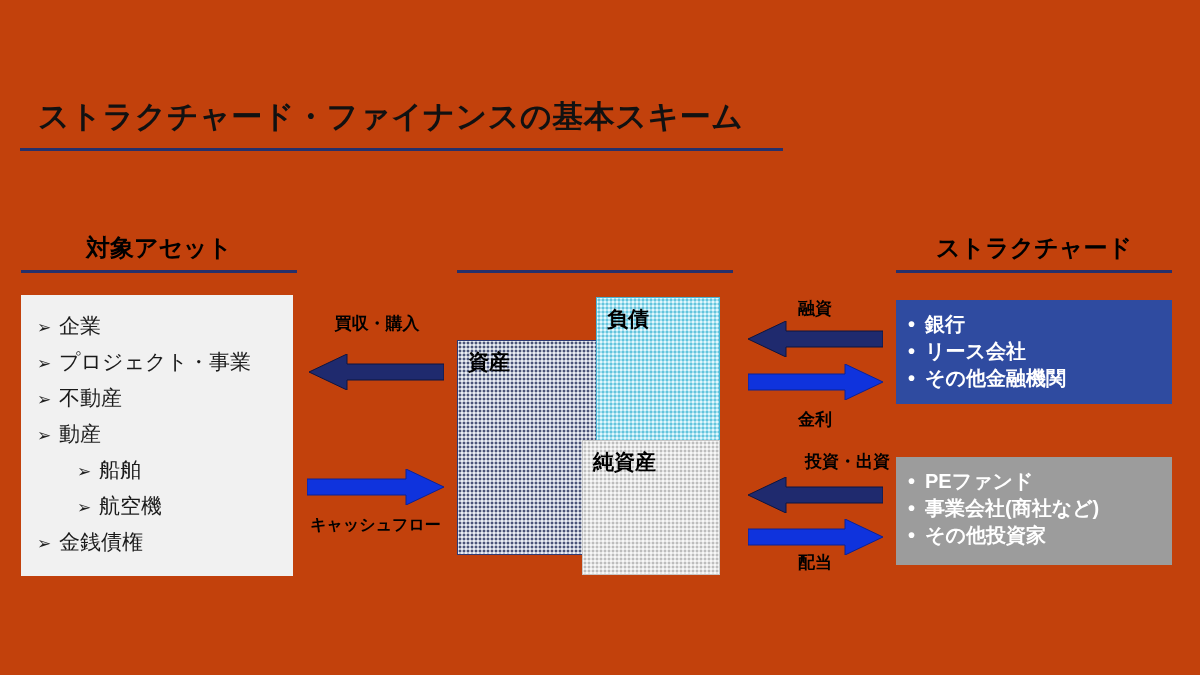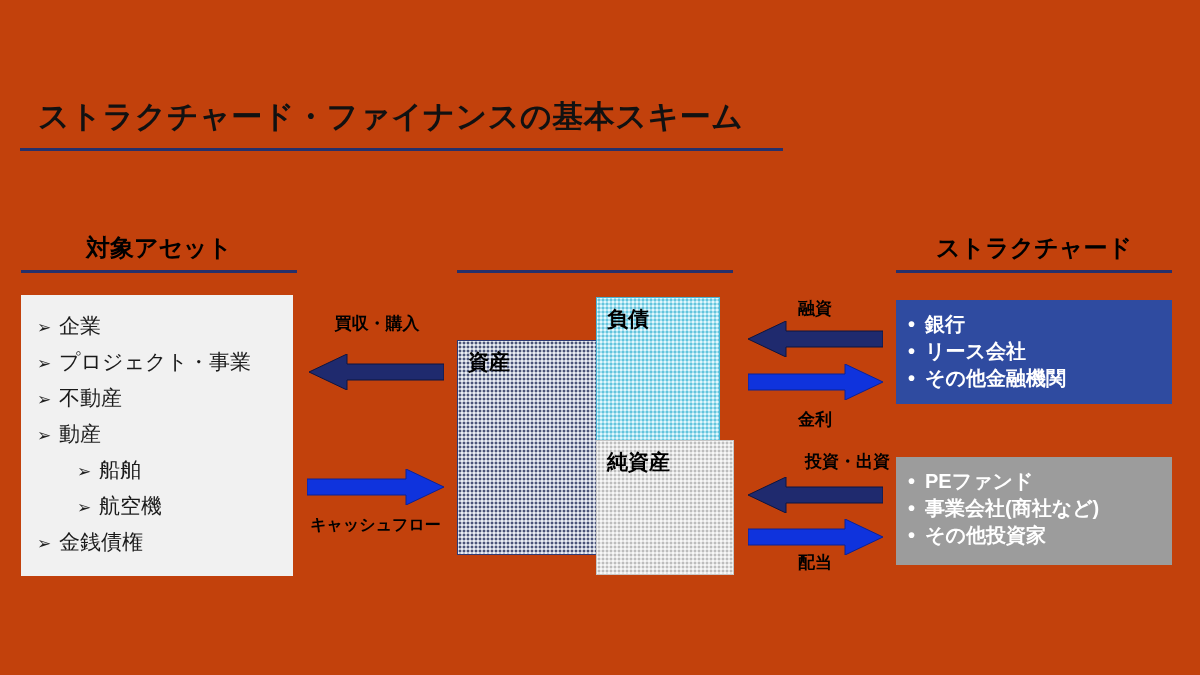--- a/index.html
+++ b/index.html
@@ -131,21 +131,21 @@
     border: 1px solid #49b5d6;
     background-color: #a6e0ee;
     background-image:
       radial-gradient(#63c4dd 0.9px, transparent 1px),
       radial-gradient(#e2f7fd 0.9px, transparent 1px);
     background-size: 4px 4px, 4px 4px;
     background-position: 0 0, 2px 2px;
   }
   .bs-equity {
     position: absolute;
-    left: 139px;
+    left: 125px;
     top: 143px;
     width: 138px;
     height: 135px;
     box-sizing: border-box;
     border: 1px solid #c7c7c7;
     background-color: #e5e5e5;
     background-image:
       radial-gradient(#bdbdbd 0.9px, transparent 1px),
       radial-gradient(#f7f7f7 0.9px, transparent 1px);
     background-size: 4px 4px, 4px 4px;

